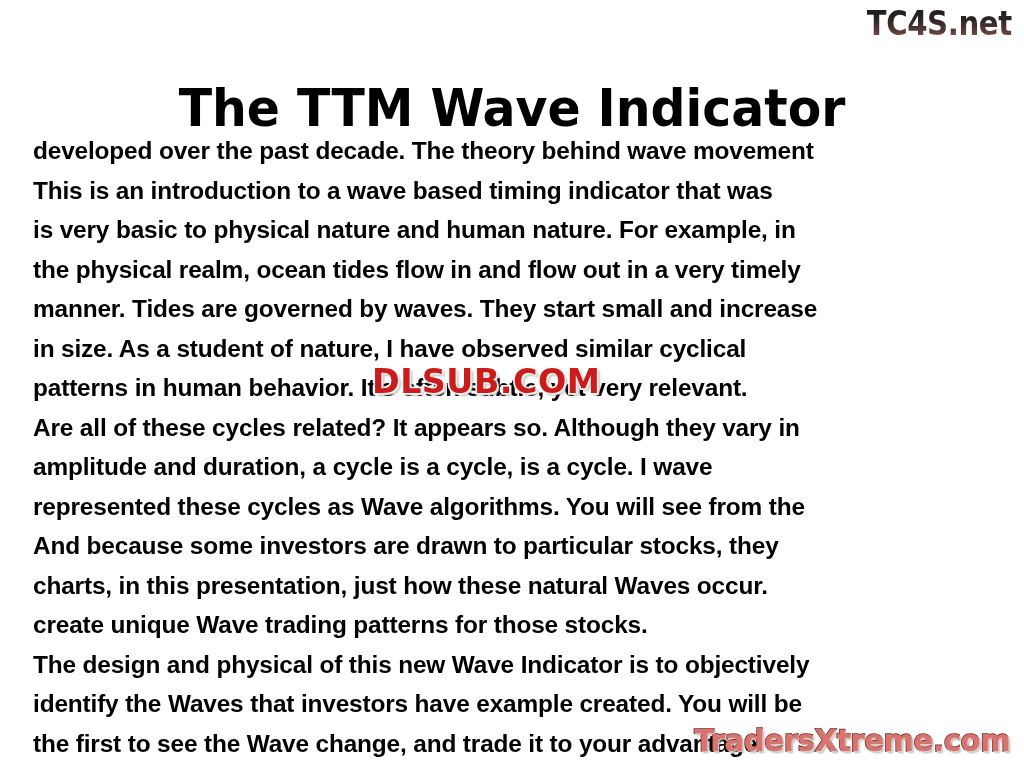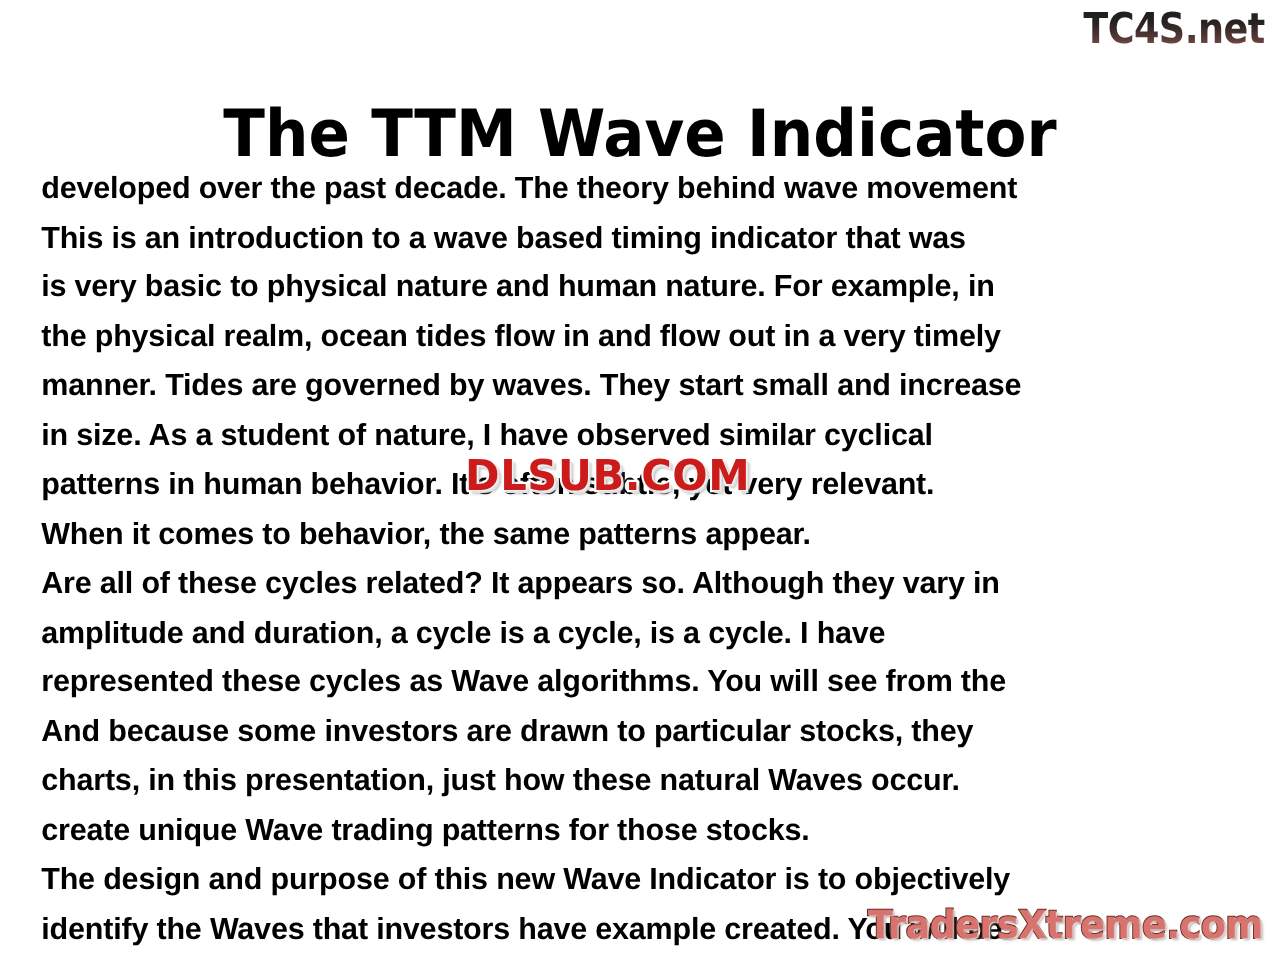--- a/index.html
+++ b/index.html
@@ -125,27 +125,26 @@
 <h1 id="slide-title">The TTM Wave Indicator</h1>
 
 <div id="body-copy">
     <span class="body-line">developed over the past decade. The theory behind wave movement</span>
     <span class="body-line">This is an introduction to a wave based timing indicator that was</span>
     <span class="body-line">is very basic to physical nature and human nature. For example, in</span>
     <span class="body-line">the physical realm, ocean tides flow in and flow out in a very timely</span>
     <span class="body-line">manner. Tides are governed by waves. They start small and increase</span>
     <span class="body-line">in size. As a student of nature, I have observed similar cyclical</span>
     <span class="body-line">patterns in human behavior. It’s often subtle, yet very relevant.</span>
-    <span class="body-line">When it comes to behavior, the same patterns appear.</span>
     <span class="body-line">Are all of these cycles related? It appears so. Although they vary in</span>
-    <span class="body-line">amplitude and duration, a cycle is a cycle, is a cycle. I have</span>
+    <span class="body-line">amplitude and duration, a cycle is a cycle, is a cycle. I wave</span>
     <span class="body-line">represented these cycles as Wave algorithms. You will see from the</span>
     <span class="body-line">And because some investors are drawn to particular stocks, they</span>
     <span class="body-line">charts, in this presentation, just how these natural Waves occur.</span>
     <span class="body-line">create unique Wave trading patterns for those stocks.</span>
-    <span class="body-line">The design and purpose of this new Wave Indicator is to objectively</span>
+    <span class="body-line">The design and physical of this new Wave Indicator is to objectively</span>
     <span class="body-line">identify the Waves that investors have example created. You will be</span>
     <span class="body-line">the first to see the Wave change, and trade it to your advantage.</span>
   </div>
 
 <div id="center-watermark" style="color: rgb(204, 27, 27);">DLSUB.COM</div>
 
 <div id="footer-watermark" style="color: rgb(217, 115, 110);">TradersXtreme.com</div>
 
 </body></html>

